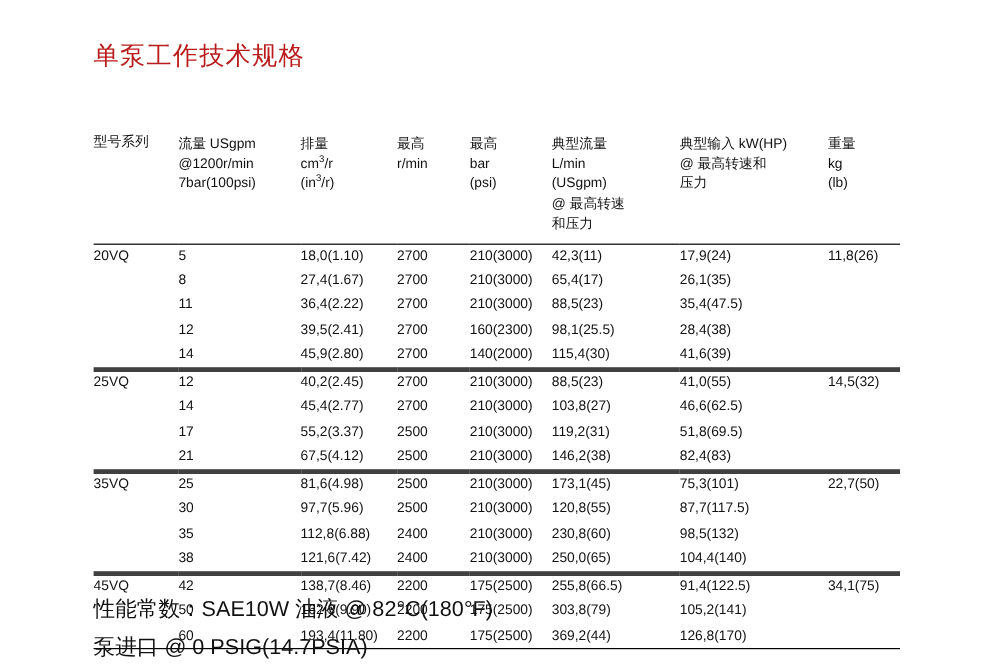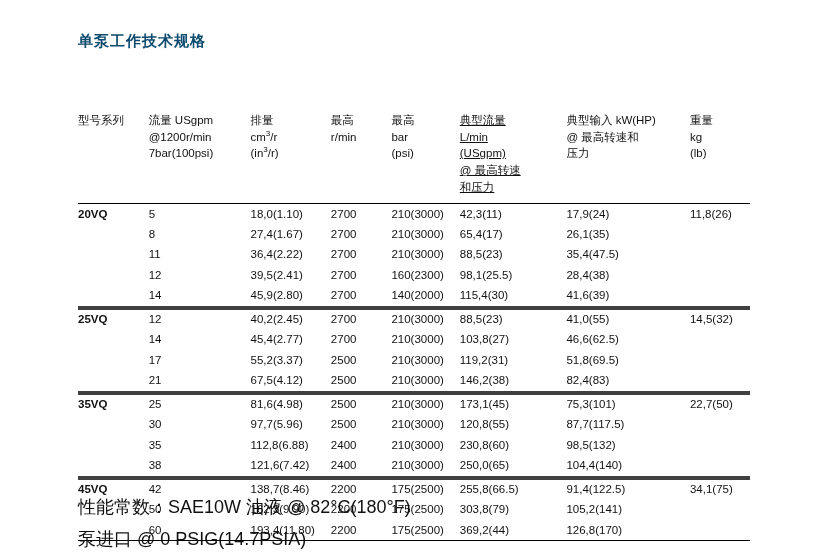--- a/index.html
+++ b/index.html
@@ -18,24 +18,24 @@
     position: relative;
     width: 828px;
     height: 555px;
     box-sizing: border-box;
     padding: 0;
   }
   .title {
     position: absolute;
     left: 78px;
     top: 32px;
-    font-size: 15px;
-    font-weight: bold;
+    font-size: 21px;
+    font-weight: normal;
     letter-spacing: 1px;
-    color: #0c4a6e;
+    color: #b91c1c;
   }
   .table-wrap {
     position: absolute;
     left: 78px;
     top: 112px;
     width: 672px;
   }
   table.spec {
     border-collapse: collapse;
     width: 672px;
@@ -43,26 +43,26 @@
     color: #111;
   }
   table.spec thead th {
     text-align: left;
     font-weight: normal;
     vertical-align: top;
     padding: 0 4px 8px 0;
     line-height: 1.45;
     border-bottom: 1.6px solid #000;
   }
-  table.spec thead th.model-col { width: 78px; }
+  table.spec thead th.model-col { width: 78px; font-family: Liberation Mono, monospace; }
   table.spec thead th.flow-col { width: 108px; }
   table.spec thead th.disp-col { width: 80px; }
   table.spec thead th.rmax-col { width: 66px; }
   table.spec thead th.bmax-col { width: 68px; }
-  table.spec thead th.typflow-col { width: 116px; text-decoration: underline; }
+  table.spec thead th.typflow-col { width: 116px; }
   table.spec thead th.power-col { width: 138px; }
   table.spec thead th.weight-col { width: 60px; margin-left: 12px; }
 
   table.spec tbody td {
     vertical-align: top;
     padding: 1.5px 4px 1.5px 0;
     line-height: 1.5;
     font-size: 11.5px;
     white-space: nowrap;
   }
@@ -72,21 +72,21 @@
   tr.group-last td {
     padding-bottom: 7px;
   }
   tbody tr.group-first td {
     border-top: 4px solid #404040;
   }
   tbody tr.first-group-row td {
     border-top: none;
   }
   td.model {
-    font-weight: bold;
+    font-weight: normal;
     margin-left: 48px;
   }
   td.weight {
     text-align: left;
     vertical-align: middle;
   }
   .bottom-rule {
     position: absolute;
     left: 78px;
     width: 672px;

